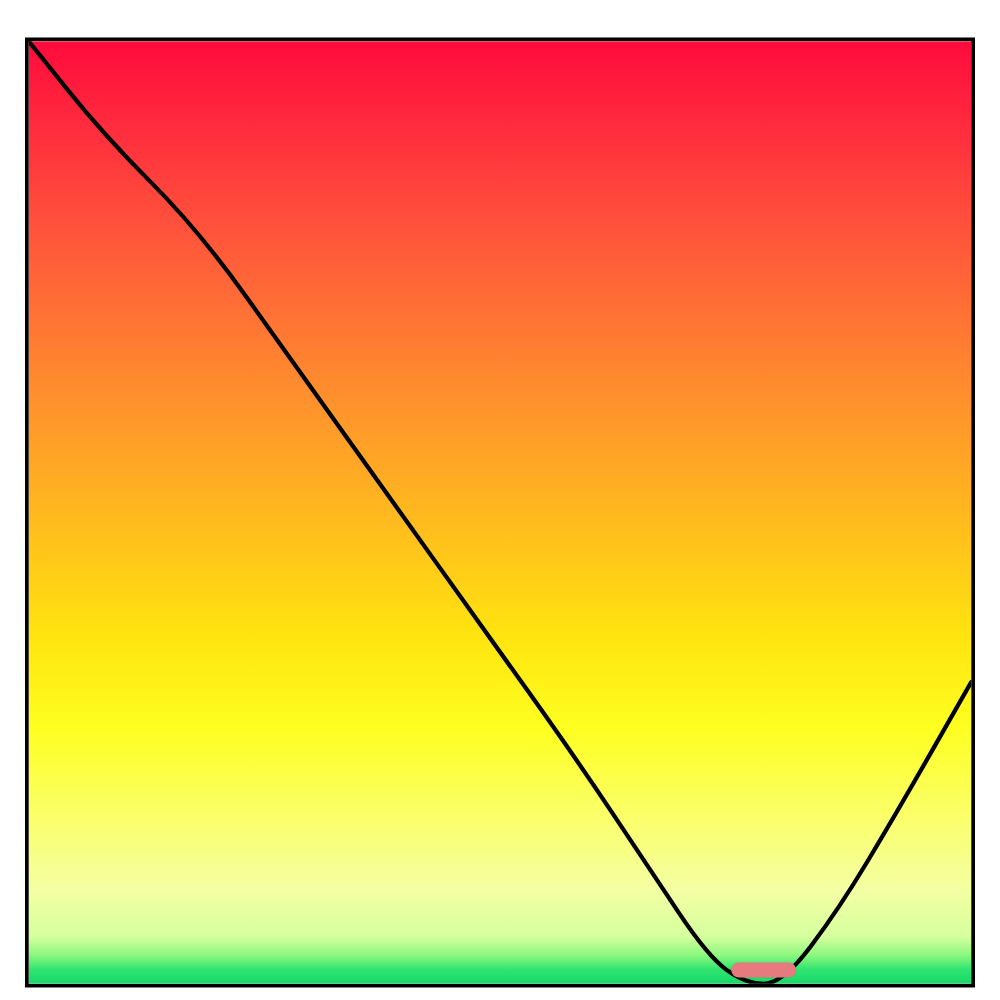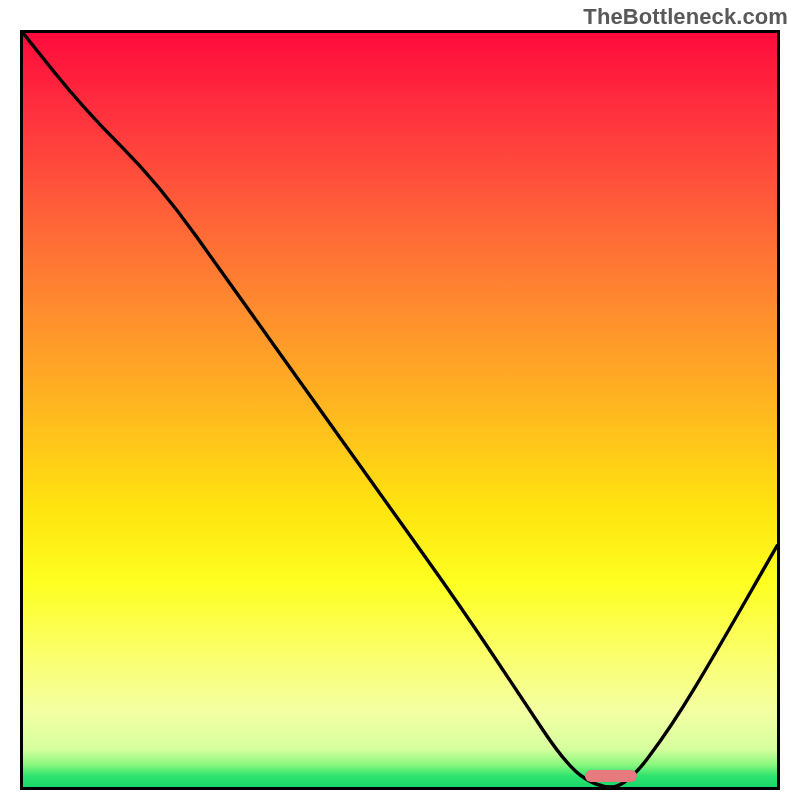--- a/index.html
+++ b/index.html
@@ -70,21 +70,20 @@
     border-radius: 6px;
     background: #e77a7e;
     transform: translate(-50%, -50%);
     box-shadow: 0 0 0 0.5px rgba(0,0,0,0.05);
   }
 </style>
 </head>
 <body>
 
 <div class="figure">
-  <div class="watermark">TheBottleneck.com</div>
 
   <div class="plot-area">
     <div class="bg"></div>
 
     <svg class="curve" viewBox="0 0 100 100" preserveAspectRatio="none">
       <g transform="translate(0,100) scale(1,-1)">
         <path fill="none" stroke="#000000" stroke-width="0.45" stroke-linejoin="round" stroke-linecap="round" d="M 0 100 Q 0 100 4 95 Q 8 90 13 85 Q 18 80 23 73 Q 28 66 33 59 Q 38 52 43 45 Q 48 38 53 31 Q 58 24 62 18 Q 66 12 69 7.5 Q 72 3 74 1.5 Q 76 0 78 0 Q 80 0 83 4 Q 86 8 89 13 Q 92 18 96 25 T 100 32"></path>
       </g>
     </svg>
 

